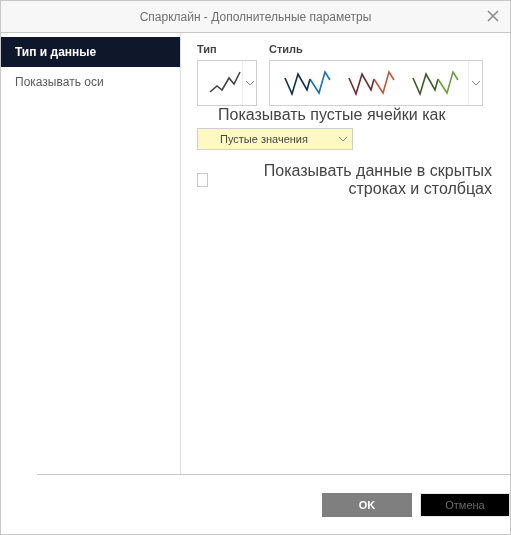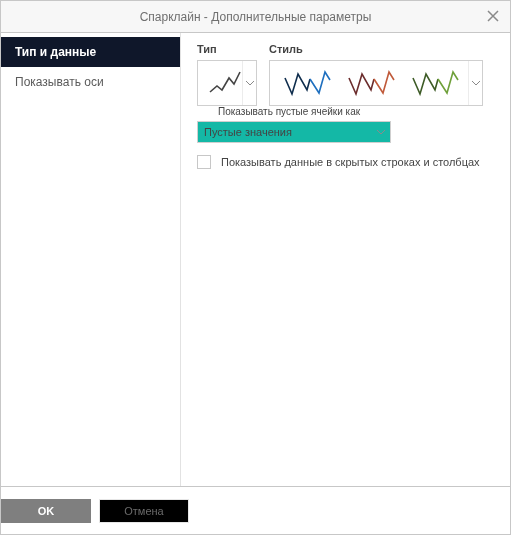--- a/index.html
+++ b/index.html
@@ -96,53 +96,54 @@
     padding: 0 6px 0 8px;
     align-items: center;
   }
   .sw { width: 58px; height: 34px; display:flex; align-items:center; justify-content:center; }
   .sw svg { width: 52px; height: 30px; }
 
   .section-h {
     font-size: 11px; font-weight: bold; color: #444;
     margin-top: 28px; margin-bottom: 10px;
   }
-  .lbl { font-size: 10px; color: #444; margin-bottom: 4px; padding-left: 21px; }
+  .lbl { font-size: 16px; color: #444; margin-bottom: 4px; padding-left: 21px; }
 
   .select {
-    width: 194px; height: 22px;
+    width: 156px; height: 22px;
     border: 1px solid #cfcfcf;
-    background: #14b8a6;
+    background: #fef9c3;
     font-size: 11px; color: #444;
     display: flex; align-items: center;
-    padding: 0 6px;
+    padding: 0 22px;
     position: relative;
   }
   .select .caret2 {
     position: absolute; right: 5px; top: 0; bottom: 0;
     display: flex; align-items: center;
   }
   .select .caret2 svg { width: 8px; height: 6px; fill: #8a8a8a; }
 
   .check-row {
     display: flex; align-items: center; gap: 10px;
     margin-top: 12px;
   }
   .checkbox {
     width: 14px; height: 14px;
     border: 1px solid #c7c7c7;
     background: #fff;
   }
-  .check-lbl { font-size: 11px; color: #444; }
+  .check-lbl { font-size: 16px; color: #444; text-align: right; }
 
   .footer {
-    height: 48px;
+    height: 60px;
     border-top: 1px solid #c7c7c7;
-    display: flex; align-items: center; justify-content: flex-start;
+    display: flex; align-items: center; justify-content: flex-end;
     gap: 8px;
+    margin-left: 36px;
   }
   .btn {
     width: 90px; height: 24px;
     font-size: 11px;
     display: flex; align-items: center; justify-content: center;
     cursor: pointer;
   }
   .btn-primary {
     background: #7f7f7f; color: #fff; font-weight: bold; border: 1px solid #7f7f7f;
   }

